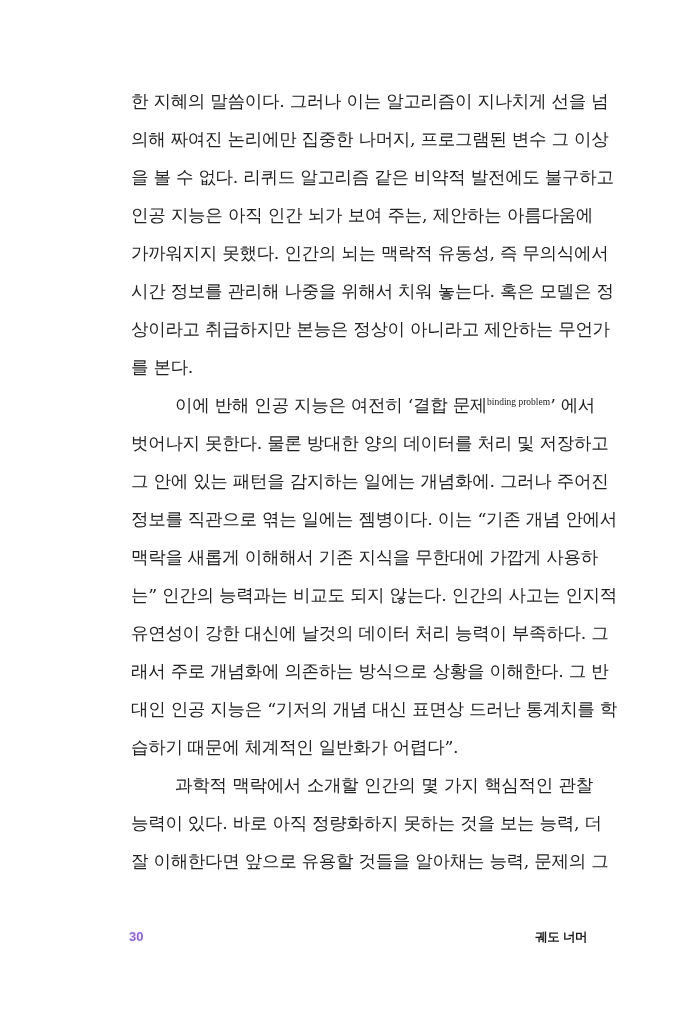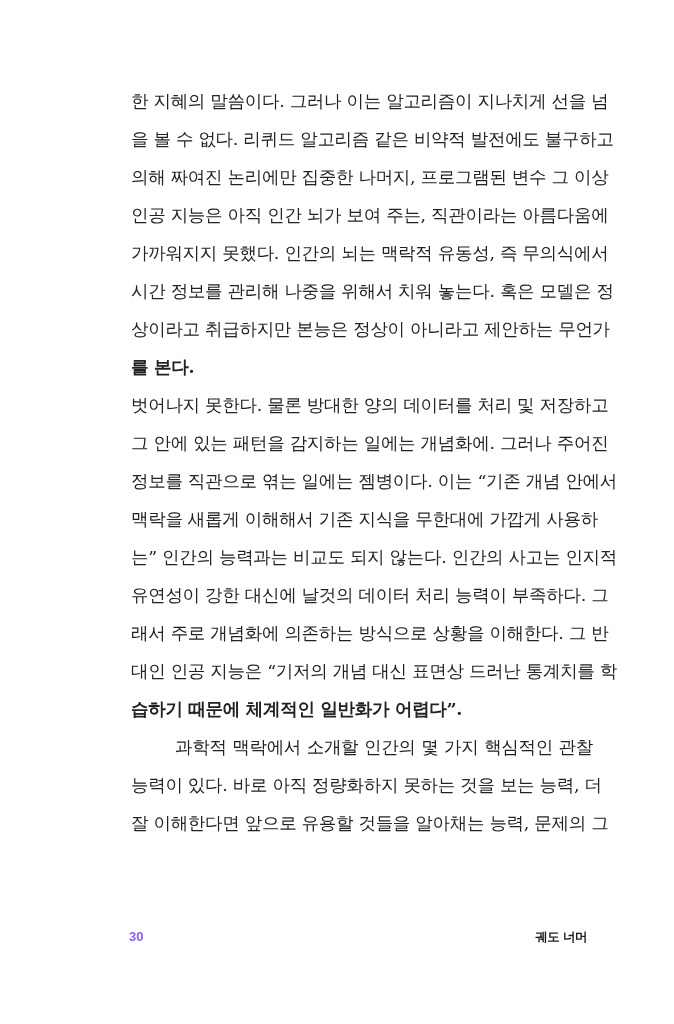--- a/index.html
+++ b/index.html
@@ -35,21 +35,20 @@
     height: 38px;
     line-height: 38px;
     white-space: nowrap;
     text-align: justify;
     text-align-last: justify;
     overflow: visible;
   }
   .line.last {
     text-align: left;
     text-align-last: left;
-    font-weight: bold;
   }
   .line.indent {
     padding-left: 44px;
   }
   .sup {
     font-family: "Liberation Serif", "DejaVu Serif", serif;
     font-size: 9.5px;
     vertical-align: 6px;
     line-height: 0;
     letter-spacing: 0;
@@ -74,28 +73,29 @@
     letter-spacing: -0.5px;
   }
 </style>
 </head>
 <body>
 
 <div class="page">
   <div class="body-text">
 
     <div class="line">한 지혜의 말씀이다. 그러나 이는 알고리즘이 지나치게 선을 넘</div>
+    <div class="line">의해 짜여진 논리에만 집중한 나머지, 프로그램된 변수 그 이상</div>
     <div class="line">을 볼 수 없다. 리퀴드 알고리즘 같은 비약적 발전에도 불구하고</div>
-    <div class="line">의해 짜여진 논리에만 집중한 나머지, 프로그램된 변수 그 이상</div>
-    <div class="line">인공 지능은 아직 인간 뇌가 보여 주는, 직관이라는 아름다움에</div>
+    <div class="line">인공 지능은 아직 인간 뇌가 보여 주는, 제안하는 아름다움에</div>
     <div class="line">가까워지지 못했다. 인간의 뇌는 맥락적 유동성, 즉 무의식에서</div>
     <div class="line">시간 정보를 관리해 나중을 위해서 치워 놓는다. 혹은 모델은 정</div>
     <div class="line">상이라고 취급하지만 본능은 정상이 아니라고 제안하는 무언가</div>
     <div class="line last">를 본다.</div>
 
+    <div class="line indent"><span>이에 반해 인공 지능은 여전히 ‘결합 문제</span><span class="sup">binding problem</span><span>’ 에서</span></div>
     <div class="line">벗어나지 못한다. 물론 방대한 양의 데이터를 처리 및 저장하고</div>
     <div class="line">그 안에 있는 패턴을 감지하는 일에는 개념화에. 그러나 주어진</div>
     <div class="line">정보를 직관으로 엮는 일에는 젬병이다. 이는 “기존 개념 안에서</div>
     <div class="line">맥락을 새롭게 이해해서 기존 지식을 무한대에 가깝게 사용하</div>
     <div class="line">는” 인간의 능력과는 비교도 되지 않는다. 인간의 사고는 인지적</div>
     <div class="line">유연성이 강한 대신에 날것의 데이터 처리 능력이 부족하다. 그</div>
     <div class="line">래서 주로 개념화에 의존하는 방식으로 상황을 이해한다. 그 반</div>
     <div class="line">대인 인공 지능은 “기저의 개념 대신 표면상 드러난 통계치를 학</div>
     <div class="line last">습하기 때문에 체계적인 일반화가 어렵다”.</div>
 

